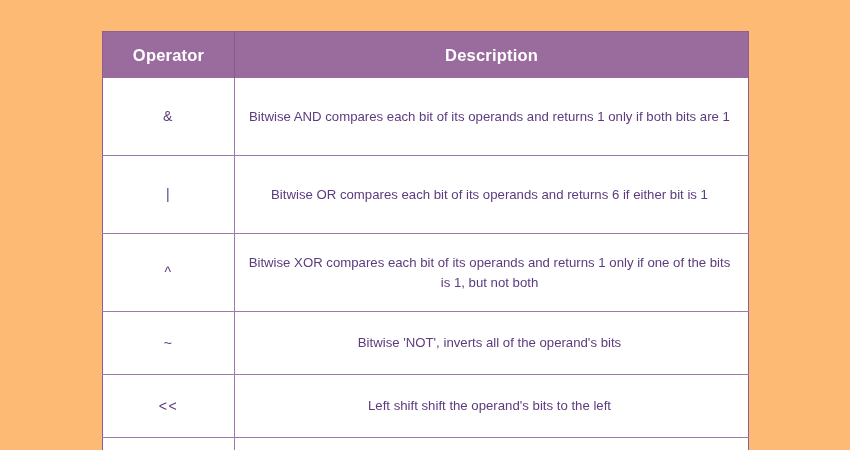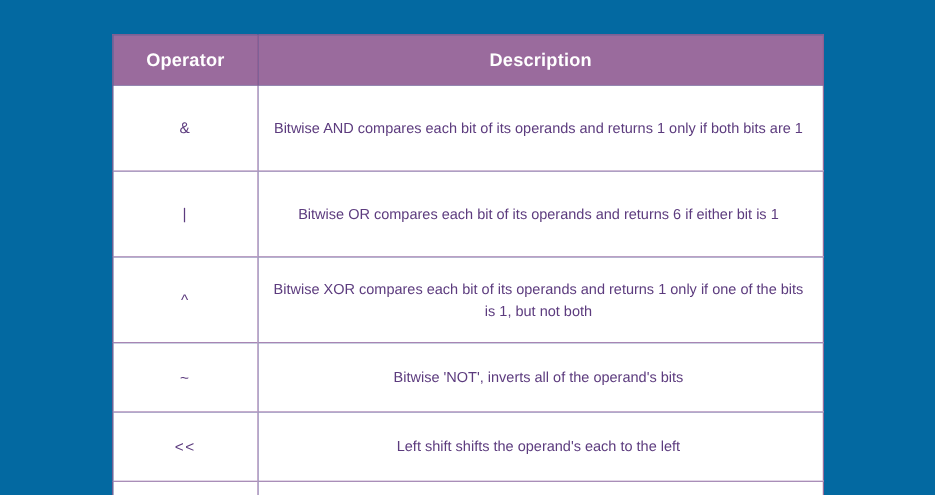--- a/index.html
+++ b/index.html
@@ -12,21 +12,21 @@
     height: 450px;
     background: #ffffff;
     font-family: "Liberation Sans", sans-serif;
     overflow: hidden;
   }
 
   #page {
     position: relative;
     width: 850px;
     height: 450px;
-    background: #0369a1;
+    background: #fdba74;
   }
 
   #operators-table {
     position: absolute;
     left: 102px;
     top: 31px;
     width: 646px;
     border-collapse: collapse;
     table-layout: fixed;
     border: 1px solid #8d5f92;
@@ -117,21 +117,21 @@
       <tr class="row-tall">
         <td class="cell-operator">^</td>
         <td class="cell-description">Bitwise XOR compares each bit of its operands and returns 1 only if one of the bits is 1, but not both</td>
       </tr>
       <tr class="row-short">
         <td class="cell-operator">~</td>
         <td class="cell-description">Bitwise 'NOT', inverts all of the operand's bits</td>
       </tr>
       <tr class="row-short">
         <td class="cell-operator">&lt;&lt;</td>
-        <td class="cell-description">Left shift shifts the operand's each to the left</td>
+        <td class="cell-description">Left shift shift the operand's bits to the left</td>
       </tr>
       <tr class="row-short">
         <td class="cell-operator">&gt;&gt;</td>
         <td class="cell-description">Right shift shifts the operand's bits to the right</td>
       </tr>
 
     </tbody>
   </table>
 
 </div>

